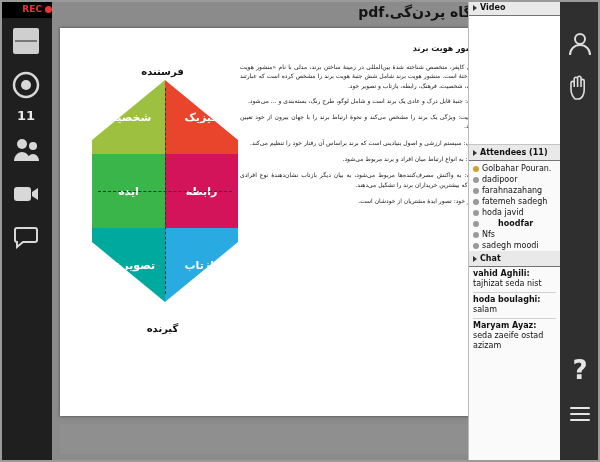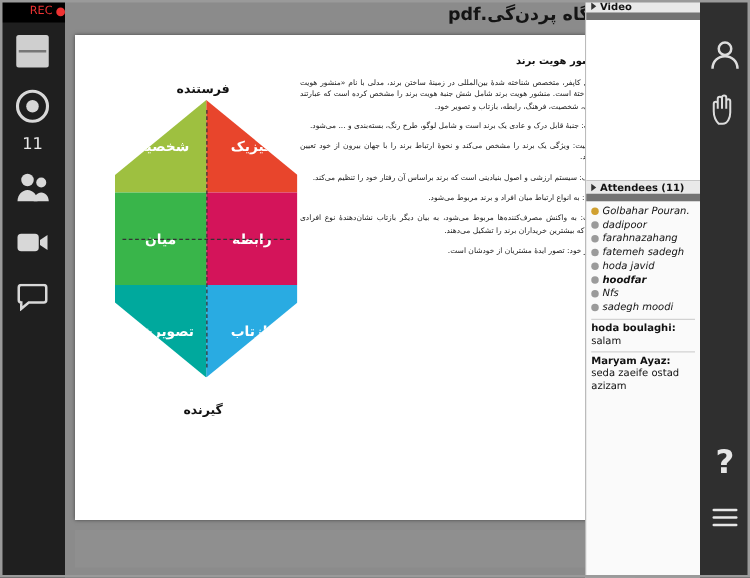--- a/index.html
+++ b/index.html
@@ -6,21 +6,21 @@
   body{
     width:600px;height:462px;overflow:hidden;
     background:#2b2b2b;
     font-family:"DejaVu Sans", sans-serif;
   }
   .app{position:relative;width:600px;height:462px;background:#3a3a3a;}
 
   
   .left-rail{
     position:absolute;left:0;top:0;width:52px;height:462px;
-    background:#1f1f1f;display:flex;flex-direction:column;align-items:center;
+    background:#1f1f1f;display:flex;flex-direction:column;align-items:center;font-weight:bold;
   }
   .rec-badge{
     width:52px;height:18px;background:#000;color:#e33;
     font-size:9px;display:flex;align-items:center;gap:3px;
     padding-left:4px;box-sizing:border-box;font-family:"DejaVu Sans",sans-serif;
   }
   .rec-dot{width:7px;height:7px;border-radius:50%;background:#e33;display:inline-block;}
   .rail-btn{
     width:34px;height:34px;margin-top:10px;display:flex;align-items:center;justify-content:center;
     color:#d8d8d8;
@@ -86,34 +86,34 @@
     position:absolute;right:0;top:28px;width:7px;bottom:46px;background:#6f6f6f;
   }
   .scroll-thumb{position:absolute;left:0;top:0;width:7px;height:120px;background:#cfcfcf;}
 
   
   .right-panel{
     position:absolute;right:40px;top:0;width:92px;height:462px;background:#fafafa;
     border-left:1px solid #bbb;box-sizing:border-box;font-size:8px;color:#111;
   }
   .panel-head{
-    height:16px;background:#e9e9e9;border-bottom:6px solid #737373;
+    height:16px;background:#e9e9e9;border-bottom:1px solid #737373;
     display:flex;align-items:center;gap:3px;padding:0 4px;box-sizing:border-box;
     font-weight:bold;font-size:8px;direction:ltr;
   }
   .caret{width:0;height:0;border-left:4px solid #333;border-top:3px solid transparent;border-bottom:3px solid transparent;}
   .video-area{height:128px;background:#fff;border-bottom:1px solid #c4c4c4;}
   .attendees{direction:ltr;}
   .att-list{padding:2px 0 0 0;margin:0;list-style:none;}
   .att-list li{
-    display:flex;align-items:center;gap:3px;padding:1px 4px;font-size:8px;color:#111;font-style:italic;
+    display:flex;align-items:center;gap:3px;padding:1px 4px;font-size:8px;color:#111;
   }
   .att-dot{width:6px;height:6px;border-radius:50%;background:#d0a030;flex:none;}
   .att-dot.grey{background:#9a9a9a;}
-  .att-name.bold{font-weight:bold;}
+  .att-name.bold{font-weight:bold;margin-left:16px;}
   .chat-body{direction:ltr;padding:2px 4px;font-size:8px;line-height:1.25;}
   .chat-msg{margin-bottom:3px;}
   .chat-author{font-weight:bold;}
   .chat-div{height:1px;background:#d2d2d2;margin:2px 0;}
 
   
   .far-rail{
     position:absolute;right:0;top:0;width:40px;height:462px;background:#2f2f2f;
     display:flex;flex-direction:column;align-items:center;
   }
@@ -180,21 +180,21 @@
     <div class="page">
       <div class="slide-title">منشور هویت برند</div>
 
       <div class="chart">
         <div class="lbl-top">فرستنده</div>
         <div class="hexwrap">
           <div class="hex">
             <div class="seg" style="background:#e8452c">فیزیک</div>
             <div class="seg" style="background:#9ec040">شخصیت</div>
             <div class="seg" style="background:#d4145a">رابطه</div>
-            <div class="seg" style="background:#39b54a">میان</div>
+            <div class="seg" style="background:#39b54a">ایده</div>
             <div class="seg" style="background:#29abe2">بازتاب</div>
             <div class="seg" style="background:#00a99d">تصویرخود</div>
           </div>
           <div class="dash"></div>
           <div class="dash2"></div>
         </div>
         <div class="lbl-bot">گیرنده</div>
       </div>
 
       <div class="body-text">
@@ -259,21 +259,29 @@
             <span class="att-dot grey"></span>
             <span class="att-name">Nfs</span>
           </li>
         <li>
             <span class="att-dot grey"></span>
             <span class="att-name">sadegh moodi</span>
           </li>
       </ul>
     </div>
 
+    <div class="panel-head">
+      <span class="caret"></span>
+      <span>Chat</span>
+    </div>
     <div class="chat-body">
+      <div class="chat-msg">
+        <span class="chat-author">vahid Aghili:</span>
+        <span>tajhizat seda nist</span>
+      </div>
       <div class="chat-div"></div>
       <div class="chat-msg">
         <span class="chat-author">hoda boulaghi:</span>
         <span>salam</span>
       </div>
       <div class="chat-div"></div>
       <div class="chat-msg">
         <span class="chat-author">Maryam Ayaz:</span>
         <span>seda zaeife ostad azizam</span>
       </div>

